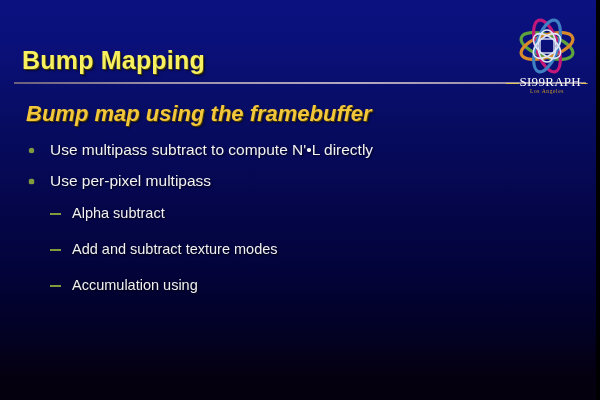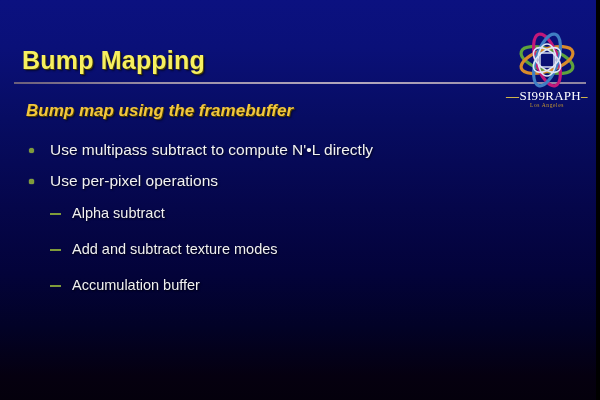--- a/index.html
+++ b/index.html
@@ -46,21 +46,21 @@
     width: 572px;
     height: 2px;
     background: linear-gradient(90deg, #6b5f7a 0%, #9a8fa6 25%, #b3a8bd 60%, #8d83a0 100%);
   }
 
   
   .subtitle {
     position: absolute;
     left: 26px;
     top: 101px;
-    font-size: 17px;
+    font-size: 22px;
     font-weight: bold;
     font-style: italic;
     color: #f2c73c;
     text-shadow: 1px 1px 0 #513f00, 2px 2px 2px rgba(0,0,0,0.5);
     white-space: nowrap;
   }
 
   
   .bullets {
     position: absolute;
@@ -109,21 +109,21 @@
     top: 9px;
     width: 11px;
     height: 2px;
     background: #7f9b3a;
   }
 
   
   .logo {
     position: absolute;
     left: 498px;
-    top: 30px;
+    top: 16px;
     width: 98px;
     height: 84px;
   }
   .logo svg { display: block; }
   .logo-wordmark {
     position: absolute;
     left: 0;
     top: 58px;
     width: 98px;
     text-align: center;
@@ -168,38 +168,38 @@
       <span class="dot"></span>
       <span>Use multipass subtract to compute N'•L directly</span>
     </div>
 
     <div class="bullet">
       <span class="dot"></span>
     </div>
 
     <div class="bullet">
       <span class="dot"></span>
-      <span>Use per-pixel operations</span>
+      <span>Use per-pixel multipass</span>
     </div>
 
     <div class="subbullets">
 
       <div class="subbullet">
         <span class="dash"></span>
         <span>Alpha subtract</span>
       </div>
 
       <div class="subbullet">
         <span class="dash"></span>
         <span>Add and subtract texture modes</span>
       </div>
 
       <div class="subbullet">
         <span class="dash"></span>
-        <span>Accumulation buffer</span>
+        <span>Accumulation using</span>
       </div>
 
     </div>
   </div>
 
   <div class="logo">
     <svg width="98" height="62" viewBox="0 0 98 62" aria-hidden="true">
       <g fill="none" stroke-width="3.2" transform="translate(49,30)">
         <ellipse rx="27" ry="11" stroke="#5fa33c" transform="rotate(18)"></ellipse>
         <ellipse rx="27" ry="11" stroke="#d98b2b" transform="rotate(-18)"></ellipse>

